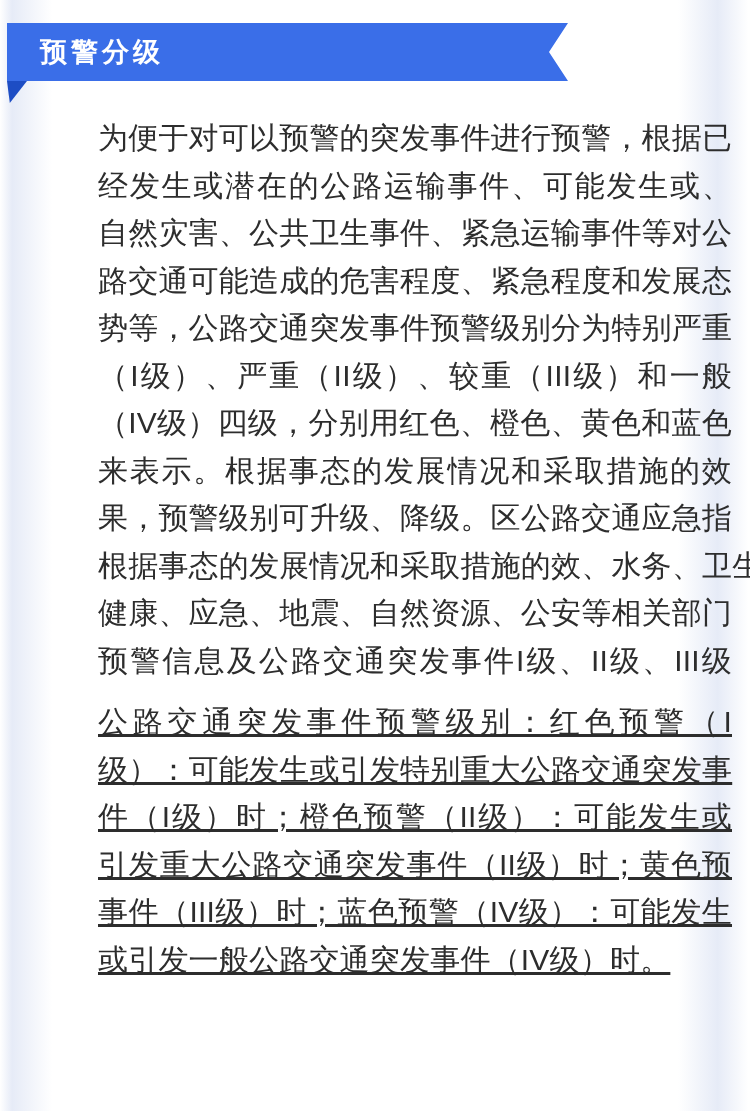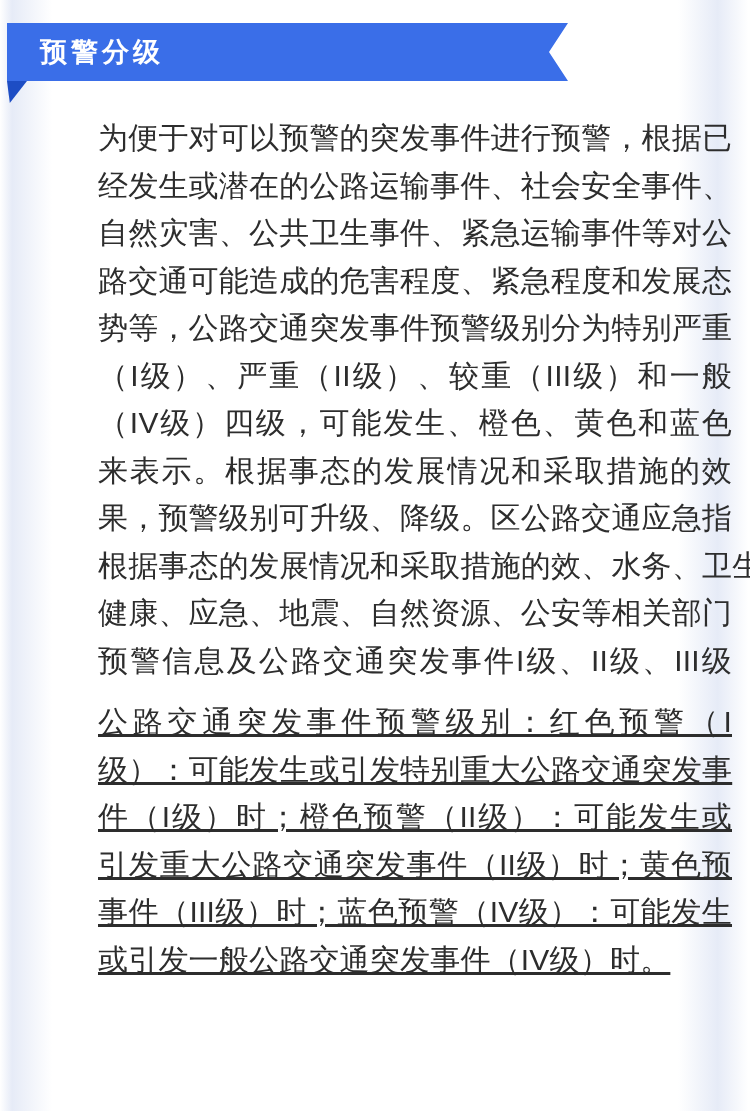--- a/index.html
+++ b/index.html
@@ -108,26 +108,26 @@
   <div class="edge edge-right"></div>
 
   <div class="ribbon">
     <span class="ribbon-title">预警分级</span>
   </div>
   <div class="ribbon-fold"></div>
 
   <div class="content">
     <div class="para">
         <div class="line">为便于对可以预警的突发事件进行预警，根据已</div>
-        <div class="line">经发生或潜在的公路运输事件、社会安全事件、</div>
+        <div class="line">经发生或潜在的公路运输事件、可能发生或、</div>
         <div class="line">自然灾害、公共卫生事件、紧急运输事件等对公</div>
         <div class="line">路交通可能造成的危害程度、紧急程度和发展态</div>
         <div class="line">势等，公路交通突发事件预警级别分为特别严重</div>
         <div class="line">（I级）、严重（II级）、较重（III级）和一般</div>
-        <div class="line">（IV级）四级，可能发生、橙色、黄色和蓝色</div>
+        <div class="line">（IV级）四级，分别用红色、橙色、黄色和蓝色</div>
         <div class="line">来表示。根据事态的发展情况和采取措施的效</div>
         <div class="line">果，预警级别可升级、降级。区公路交通应急指</div>
         <div class="line">根据事态的发展情况和采取措施的效、水务、卫生</div>
         <div class="line">健康、应急、地震、自然资源、公安等相关部门</div>
         <div class="line">预警信息及公路交通突发事件I级、II级、III级</div>
       </div>
     <div class="para para2">
         <div class="line">公路交通突发事件预警级别：红色预警（I</div>
         <div class="line">级）：可能发生或引发特别重大公路交通突发事</div>
         <div class="line">件（I级）时；橙色预警（II级）：可能发生或</div>

